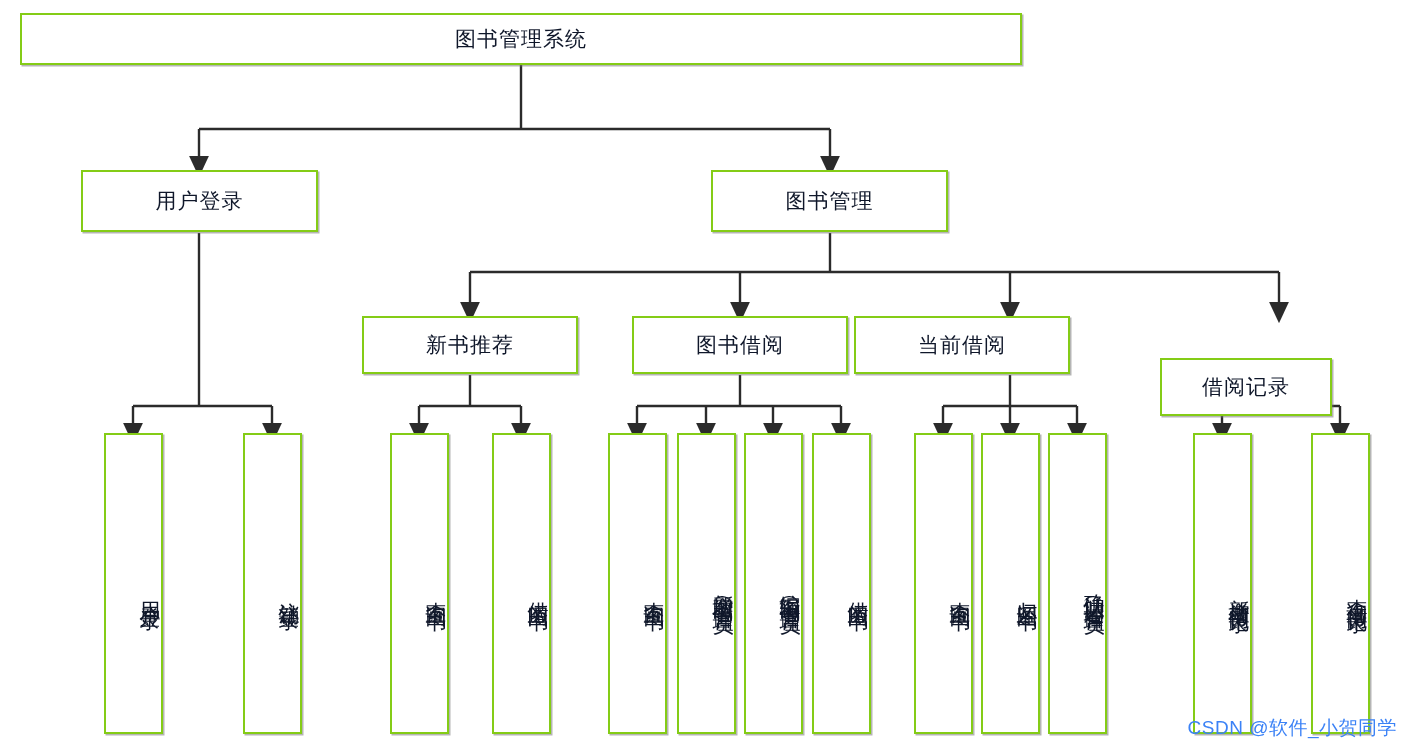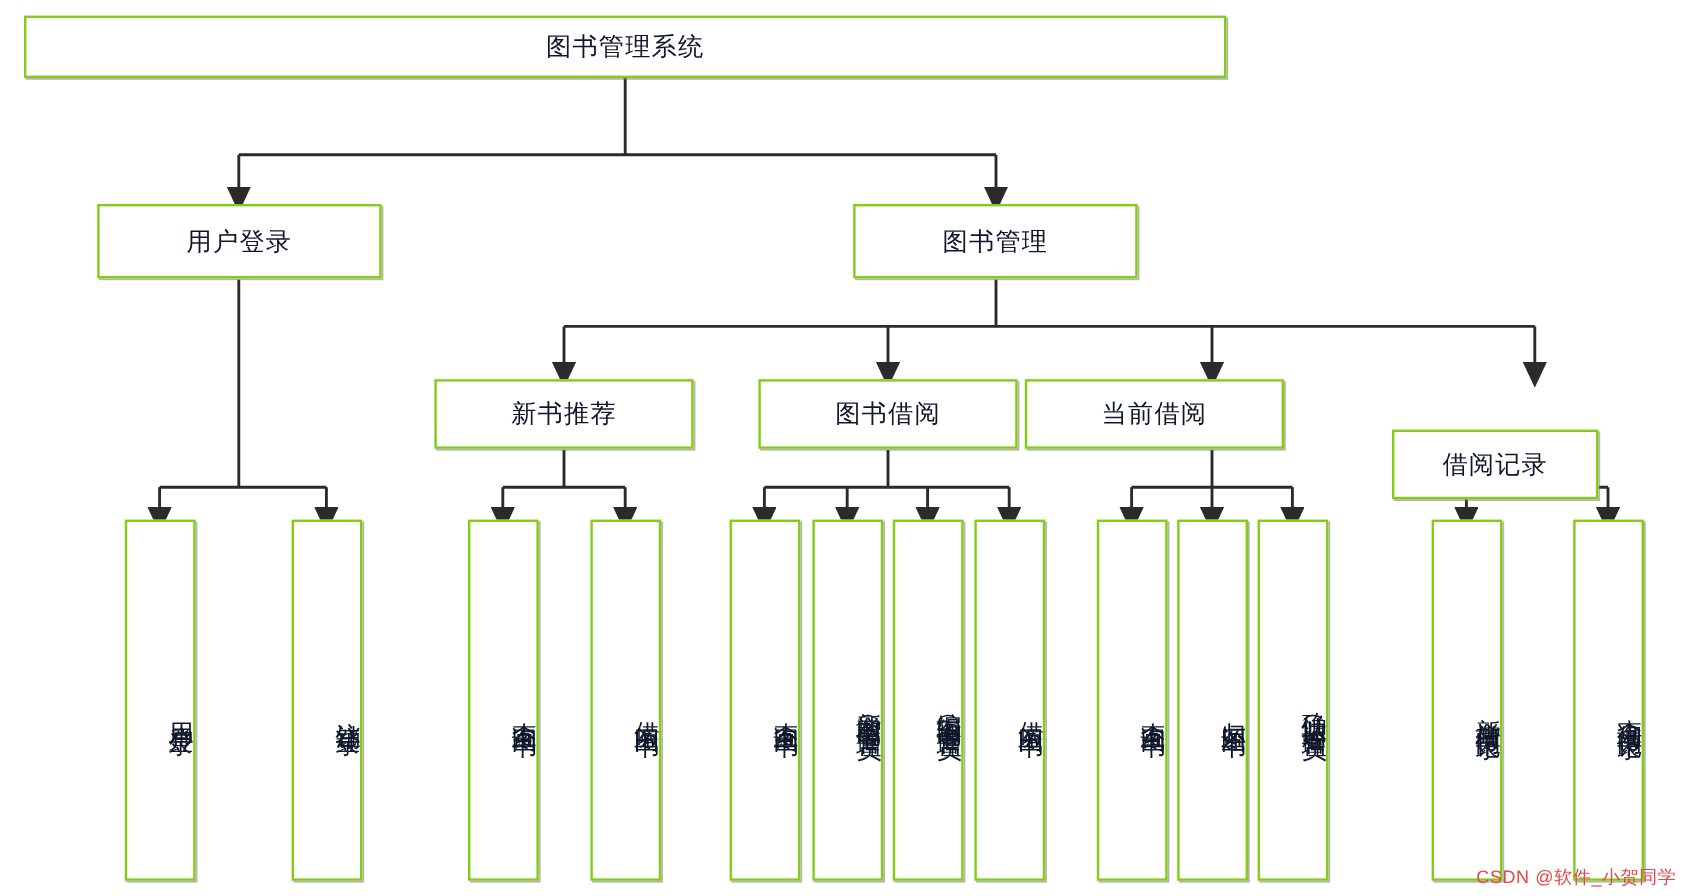--- a/index.html
+++ b/index.html
@@ -52,22 +52,22 @@
     line-height: 1.05;
   }
   .node-label {
     display: block;
     white-space: nowrap;
   }
   .watermark {
     position: absolute;
     right: 8px;
     bottom: 6px;
-    font-size: 15px;
-    color: #ef4444;
+    font-size: 19px;
+    color: #3b82f6;
     letter-spacing: 0.5px;
     white-space: nowrap;
     pointer-events: none;
   }
 </style>
 </head>
 <body>
 
 <div id="diagram-root">
 

